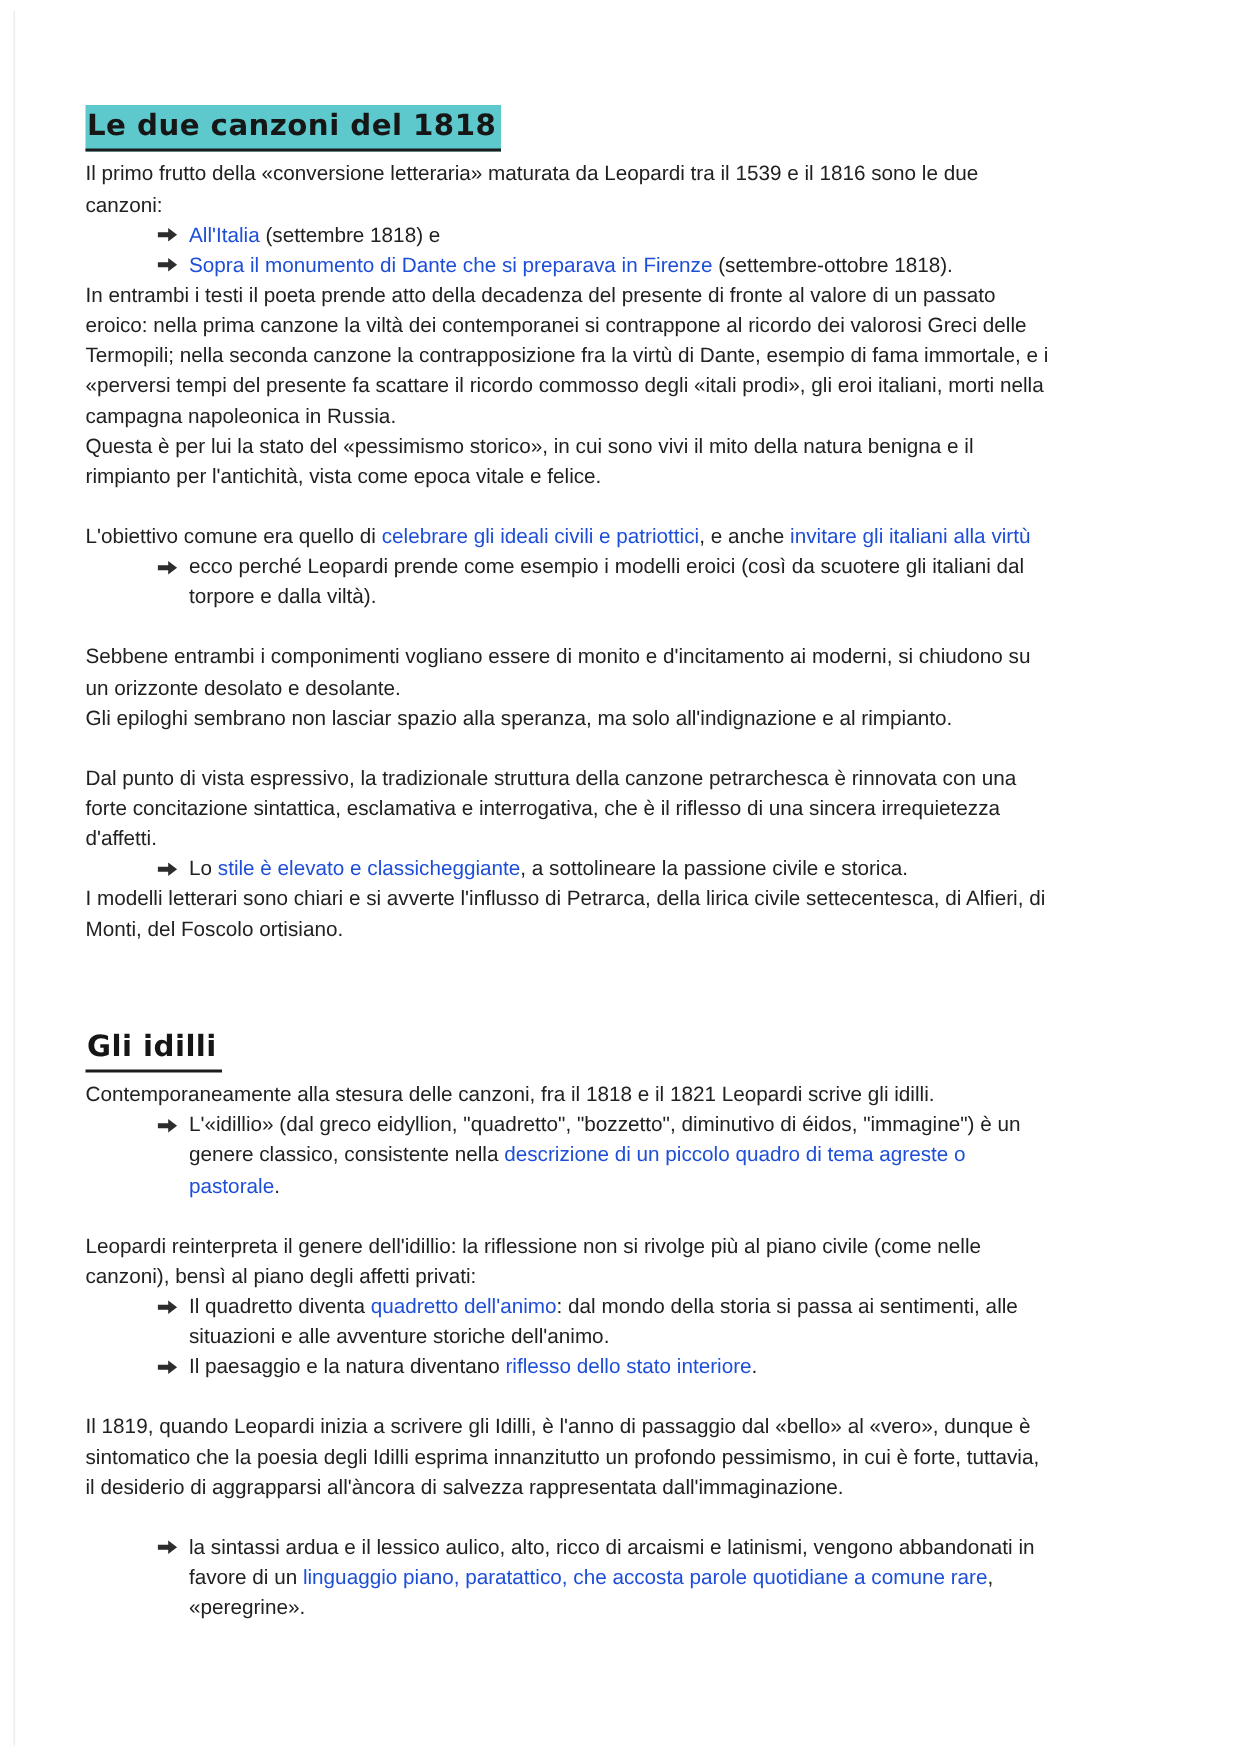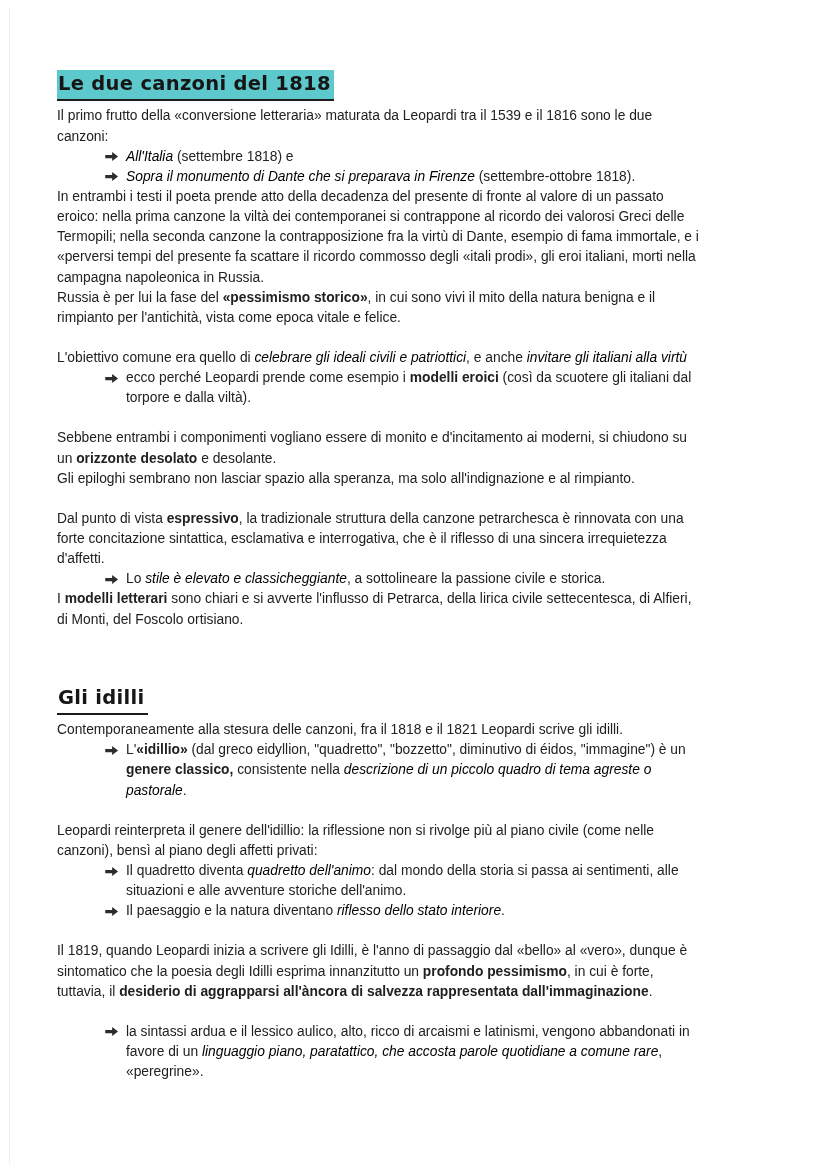--- a/index.html
+++ b/index.html
@@ -56,24 +56,23 @@
   .bullet {
     display: flex;
     margin-left: 47px;
   }
   .arrow-icon {
     flex: 0 0 22px;
     padding-top: 2.5px;
   }
   .arrow-icon svg { display: block; }
   .bullet-text { flex: 1; }
-  .run-bold { font-weight: 700; }
+  .run-bold { font-weight: 400; }
   .run-accent {
-    font-style: italic;
-    color: #000000;
+    color: #1d4ed8;
   }
   .spacer { height: 20px; }
 </style>
 </head>
 <body>
 
 <div class="page">
   <div class="edge-line"></div>
   <div class="content" id="content">
       <section class="section">
@@ -89,21 +88,21 @@
         </div>
         <div class="bullet">
           <span class="arrow-icon">
             <svg viewBox="0 0 24 24" width="15" height="15" aria-hidden="true">
               <path d="M2 9.4 H13 V4.8 L22.5 12 L13 19.2 V14.6 H2 Z" fill="#2d2d2d"></path>
             </svg>
           </span>
           <div class="bullet-text"><span class="run run-accent">Sopra il monumento di Dante che si preparava in Firenze</span><span class="run"> (settembre-ottobre 1818).</span></div>
         </div>
         <p class="para"><span class="run">In entrambi i testi il poeta prende atto della decadenza del presente di fronte al valore di un passato eroico: nella prima canzone la viltà dei contemporanei si contrappone al ricordo dei valorosi Greci delle Termopili; nella seconda canzone la contrapposizione fra la virtù di Dante, esempio di fama immortale, e i «perversi tempi del presente fa scattare il ricordo commosso degli «itali prodi», gli eroi italiani, morti nella campagna napoleonica in Russia.</span></p>
-        <p class="para"><span class="run">Russia è per lui la fase del </span><span class="run run-bold">«pessimismo storico»</span><span class="run">, in cui sono vivi il mito della natura benigna e il rimpianto per l'antichità, vista come epoca vitale e felice.</span></p>
+        <p class="para"><span class="run">Questa è per lui la stato del </span><span class="run run-bold">«pessimismo storico»</span><span class="run">, in cui sono vivi il mito della natura benigna e il rimpianto per l'antichità, vista come epoca vitale e felice.</span></p>
         <div class="spacer"></div>
         <p class="para"><span class="run">L'obiettivo comune era quello di </span><span class="run run-accent">celebrare gli ideali civili e patriottici</span><span class="run">, e anche </span><span class="run run-accent">invitare gli italiani alla virtù</span></p>
         <div class="bullet">
           <span class="arrow-icon">
             <svg viewBox="0 0 24 24" width="15" height="15" aria-hidden="true">
               <path d="M2 9.4 H13 V4.8 L22.5 12 L13 19.2 V14.6 H2 Z" fill="#2d2d2d"></path>
             </svg>
           </span>
           <div class="bullet-text"><span class="run">ecco perché Leopardi prende come esempio i </span><span class="run run-bold">modelli eroici</span><span class="run"> (così da scuotere gli italiani dal torpore e dalla viltà).</span></div>
         </div>

